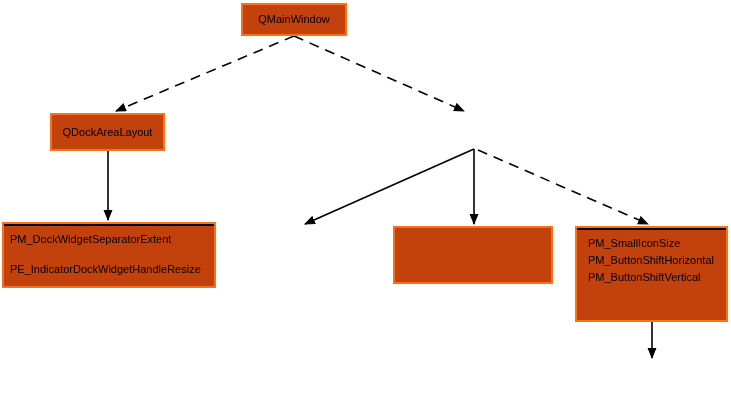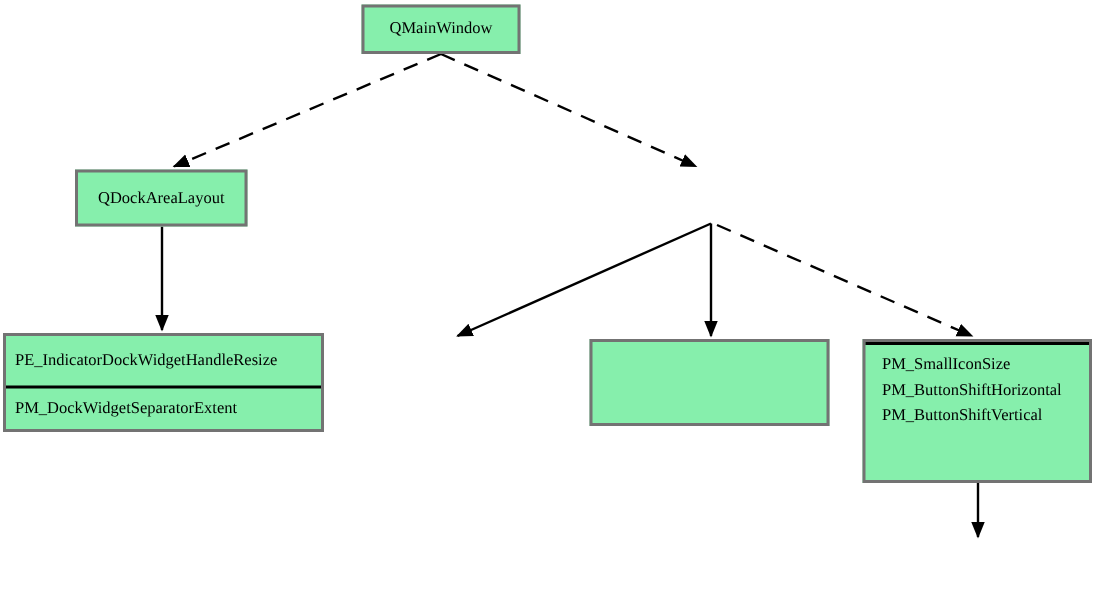--- a/index.html
+++ b/index.html
@@ -17,29 +17,28 @@
   }
   .edges {
     position: absolute; left: 0; top: 0;
     width: 731px; height: 403px;
     pointer-events: none;
   }
   .edges line { stroke: #000000; stroke-width: 1.6; }
   .edges line.dashed { stroke-dasharray: 10 7; }
   .node {
     position: absolute;
-    background: #86efac;
-    border: 2px solid #737373;
+    background: #c2410c;
+    border: 2px solid #f97316;
     box-sizing: border-box;
     display: flex;
     flex-direction: column;
     font-size: 11px;
     line-height: 13px;
     white-space: nowrap;
-    font-family: Liberation Serif, serif;
   }
   .comp {
     display: flex;
     flex-direction: column;
     justify-content: center;
     box-sizing: border-box;
     padding: 2px 6px;
   }
   .comp.sep { border-top: 2px solid #000000; }
   .comp.center { align-items: center; text-align: center; }
@@ -71,22 +70,22 @@
   <div class="node" style="left:241px; top:3px; width:106px; height:33px">
     <div class="comp center single">QMainWindow</div>
   </div>
 
   <div class="node" style="left:50px; top:113px; width:115px; height:38px">
     <div class="comp center single">QDockAreaLayout</div>
   </div>
 
 
   <div class="node" style="left:2px; top:222px; width:214px; height:66px">
+    <div class="comp left sep single">PM_DockWidgetSeparatorExtent</div>
     <div class="comp left" style="height:33px">PE_IndicatorDockWidgetHandleResize</div>
-    <div class="comp left sep single">PM_DockWidgetSeparatorExtent</div>
   </div>
 
 
   <div class="node" style="left:393px; top:226px; width:160px; height:58px">
   </div>
 
   <div class="node" style="left:575px; top:226px; width:153px; height:96px">
     <div class="comp left sep top single" style="padding-left:11px">
       <div class="row">PM_SmallIconSize</div>
       <div class="row">PM_ButtonShiftHorizontal</div>

